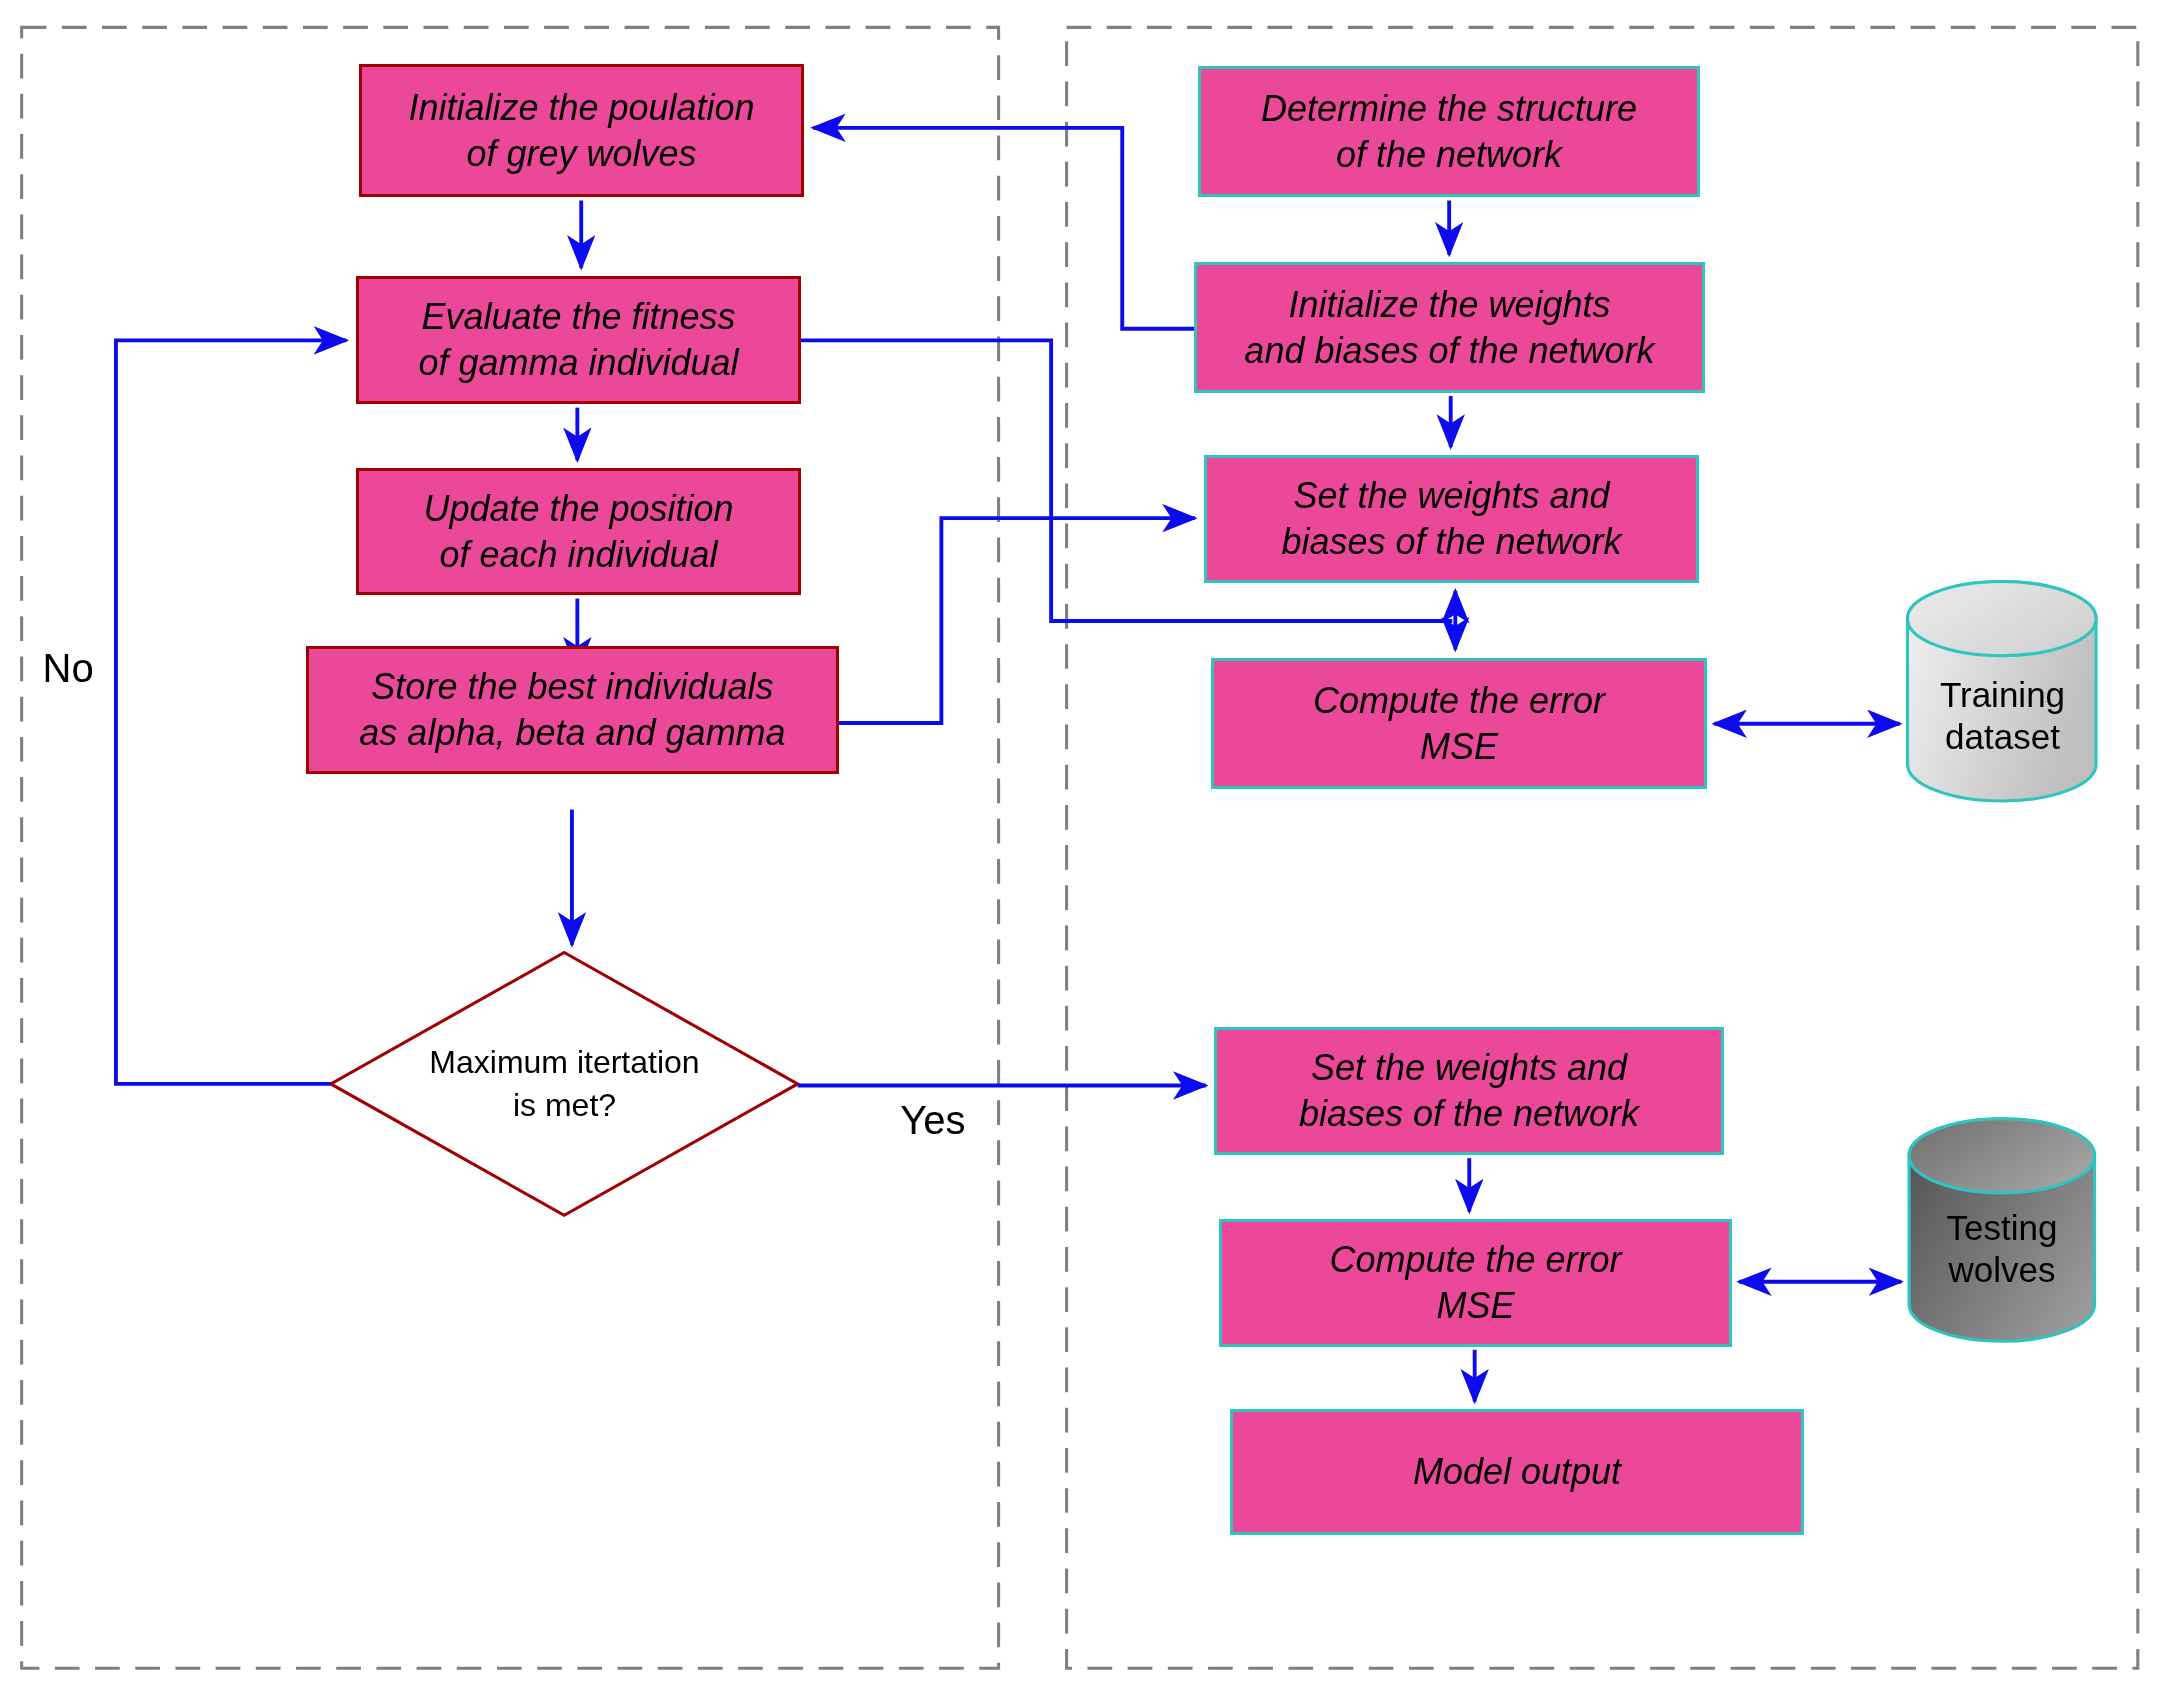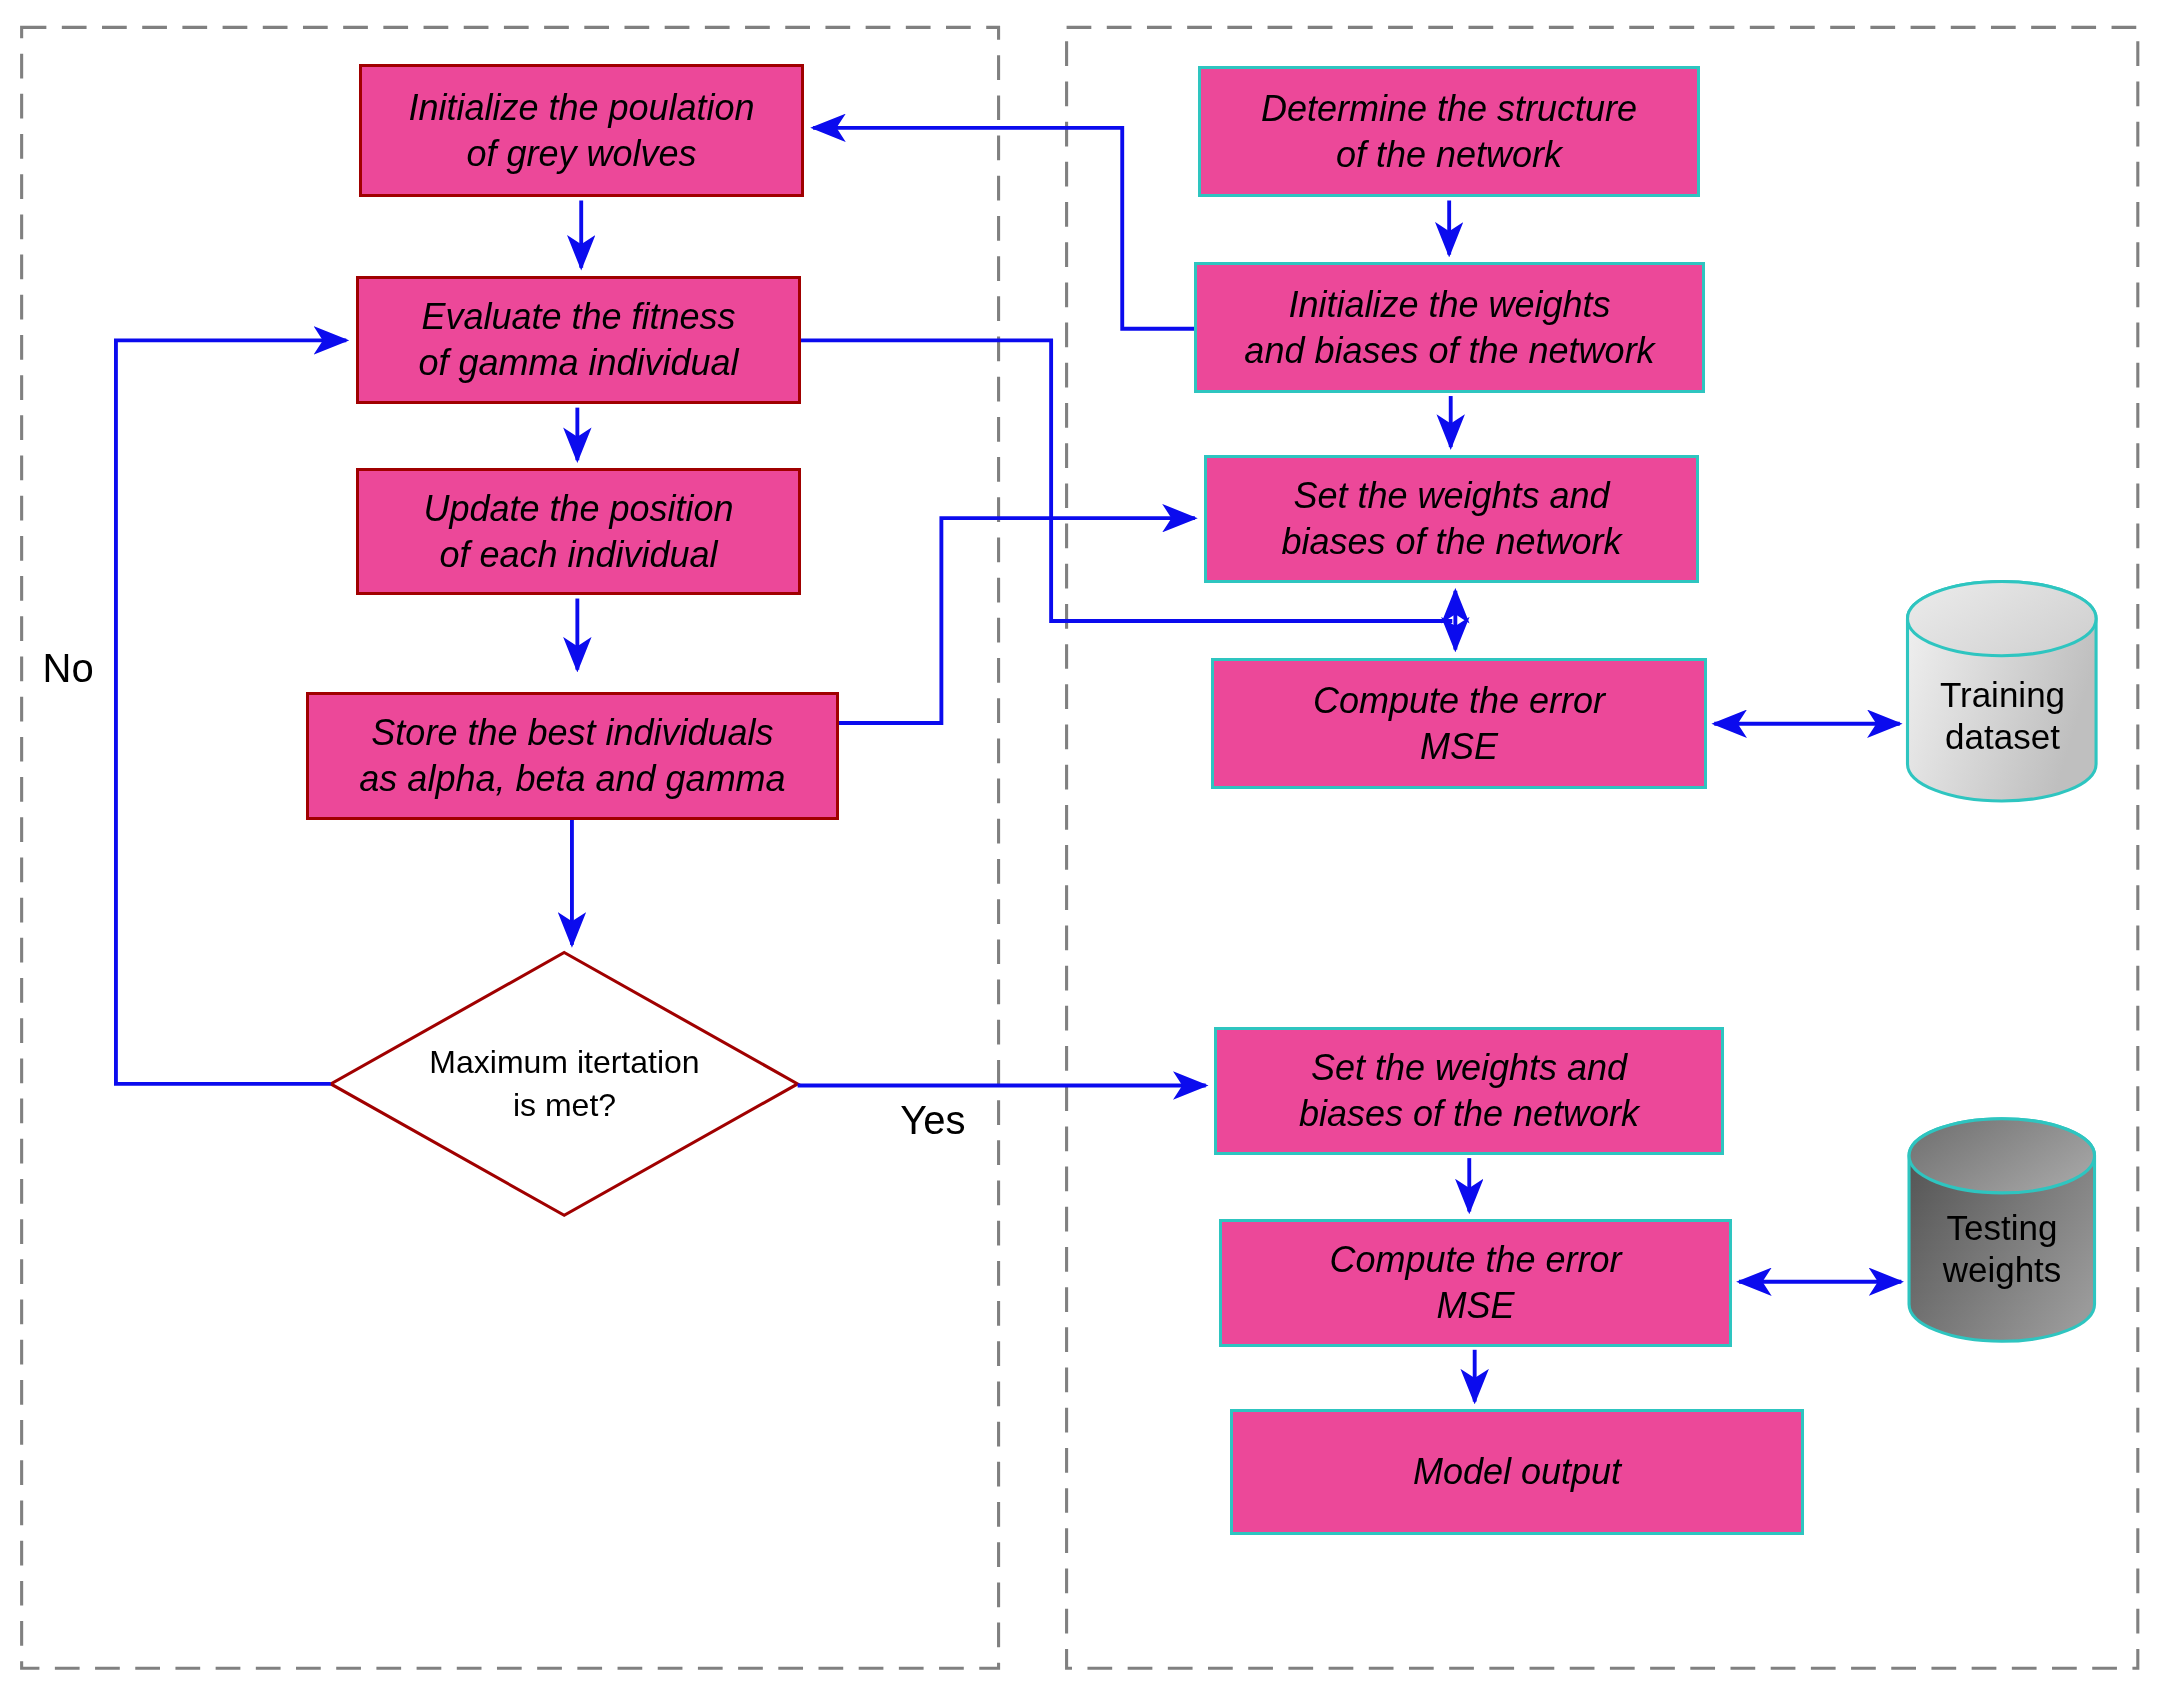--- a/index.html
+++ b/index.html
@@ -107,21 +107,21 @@
 
   <div class="node red" style="left:359px;top:64px;width:445px;height:133px;">Initialize the poulation
 of grey wolves</div>
 
   <div class="node red" style="left:356px;top:276px;width:445px;height:128px;">Evaluate the fitness
 of gamma individual</div>
 
   <div class="node red" style="left:356px;top:468px;width:445px;height:127px;">Update the position
 of each individual</div>
 
-  <div class="node red" style="left:306px;top:692px;width:533px;height:128px;">Store the best individuals
+  <div class="node red" style="left:306px;top:646px;width:533px;height:128px;">Store the best individuals
 as alpha, beta and gamma</div>
 
   <div class="floating diamond-label" style="left:371px;top:1005px;width:387px;height:158px;">Maximum itertation
 is met?</div>
 
   <div class="node cyan" style="left:1198px;top:66px;width:502px;height:131px;">Determine the structure
 of the network</div>
 
   <div class="node cyan" style="left:1194px;top:262px;width:511px;height:131px;">Initialize the weights
 and biases of the network</div>
@@ -137,20 +137,20 @@
 
   <div class="node cyan" style="left:1219px;top:1219px;width:513px;height:128px;">Compute the error
 MSE</div>
 
   <div class="node cyan" style="left:1230px;top:1409px;width:574px;height:126px;">Model output</div>
 
   <div class="floating cyl-label" style="left:1908px;top:642px;width:189px;height:147px;">Training
 dataset</div>
 
   <div class="floating cyl-label" style="left:1909px;top:1175px;width:186px;height:147px;">Testing
-weights</div>
+wolves</div>
 
   <div class="floating edge-label" style="left:21.6px;top:611px;width:93px;height:49px;margin-top:32px;">No</div>
 
   <div class="floating edge-label" style="left:871px;top:1095px;width:124px;height:49px;">Yes</div>
 
 </div>
 
 
 </body></html>

